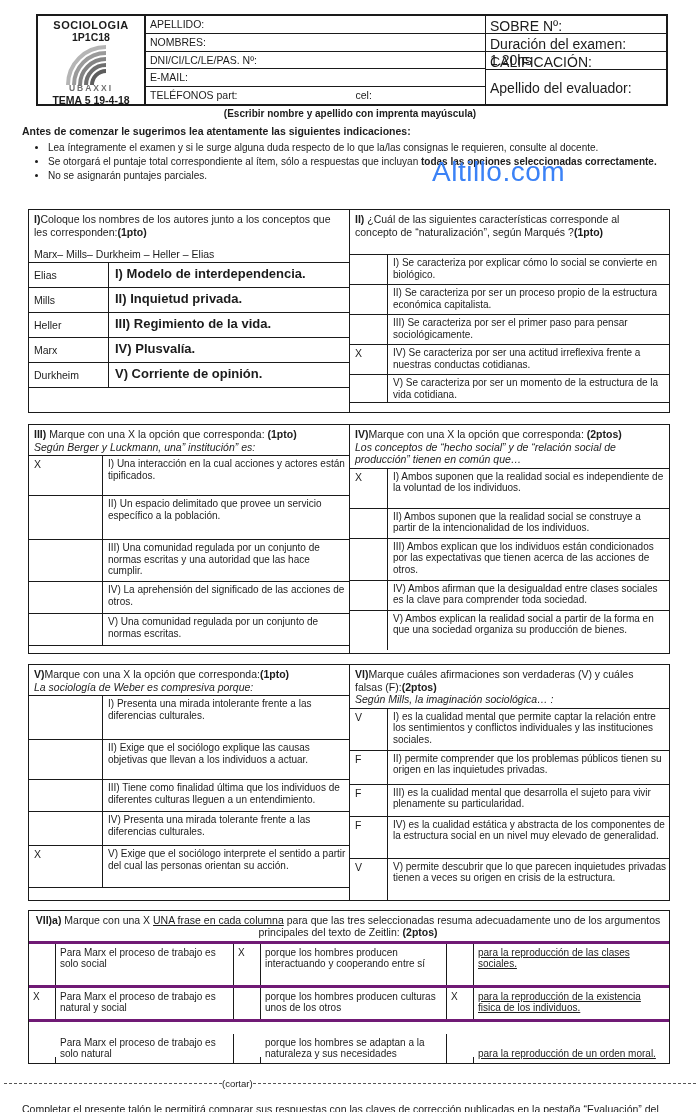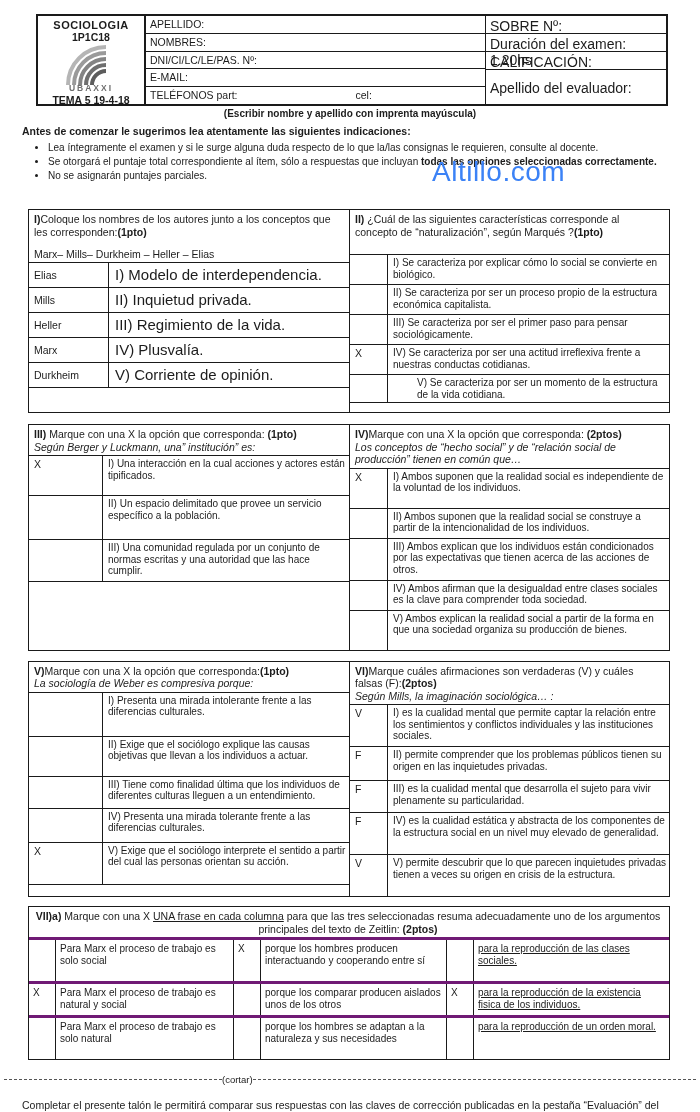--- a/index.html
+++ b/index.html
@@ -38,45 +38,45 @@
   .pair { display: flex; margin: 0 30px 0 28px; border: 1px solid #1a1a1a; align-items: stretch; justify-content: space-between; }
   .half { width: 50%; display: flex; flex-direction: column; }
   .half.right { border-left: 1px solid #1a1a1a; }
   .q-head { font-size: 10.5px; padding: 3px 6px 2px 5px; line-height: 12.5px; }
   .authors { font-size: 10.5px; padding: 8px 5px 2px 5px; }
   .rows { display: flex; flex-direction: column; }
   .filler { flex: 1; min-height: 8px; }
 
   .m-row { display: flex; border-top: 1px solid #1a1a1a; min-height: 25px; }
   .m-name { width: 80px; border-right: 1px solid #1a1a1a; font-size: 10.5px; padding: 6px 3px 2px 5px; }
-  .m-concept { flex: 1; font-size: 15px; padding: 3px 3px 2px 6px; }
+  .m-concept { flex: 1; font-size: 13px; padding: 3px 3px 2px 6px; font-weight: bold; }
 
   .o-row { display: flex; border-top: 1px solid #1a1a1a; }
   .o-mark { width: 38px; border-right: 1px solid #1a1a1a; font-size: 10.5px; padding: 2px 0 0 5px; }
   .o-mark.wide { width: 74px; }
-  .o-text { flex: 1; font-size: 10px; line-height: 11.5px; padding: 2px 3px 2px 5px; } .h28 { min-height: 28px; gap: 24px; } .h30 { min-height: 30px; }
+  .o-text { flex: 1; font-size: 10px; line-height: 11.5px; padding: 2px 3px 2px 5px; } .h28 { min-height: 28px; } .h30 { min-height: 30px; }
   .h32 { min-height: 32px; } .h34 { min-height: 34px; }
   .h40 { min-height: 40px; } .h42 { min-height: 42px; } .h44 { min-height: 44px; }
 
   .s12 { margin-top: 28px; min-height: 188px; }
   .s34 { margin-top: 11px; min-height: 200px; }
   .s56 { margin-top: 10px; min-height: 204px; }
 
   
   .q7 { margin: 9px 30px 0 28px; border: 1px solid #1a1a1a; }
   .q7-head { font-size: 10.5px; line-height: 12.5px; padding: 3px 6px 2px 4px; text-align: center; }
   .u { text-decoration: underline; }
   .q7-row { display: flex; border-top: 3px solid #701a75; }
   .q7-row > div { border-right: 1px solid #1a1a1a; font-size: 10px; line-height: 11.5px; padding: 3px 4px; }
   .q7-row > div:last-child { border-right: none; }
   .q7-m { width: 27px; flex: none; }
   .q7-c1 { width: 178px; flex: none; }
   .q7-c2 { width: 186px; flex: none; }
   .q7-c3 { flex: 1; text-decoration: underline; }
-  .q7-r1 { min-height: 44px; } .q7-r2 { min-height: 34px; } .q7-r3 { min-height: 44px; }
+  .q7-r1 { min-height: 44px; } .q7-r2 { min-height: 34px; } .q7-r3 { min-height: 44px; align-items: flex-end; }
 
   
   .cut-line { display: flex; align-items: center; margin: 14px 4px 0 4px; font-size: 9.5px; }
   .cut-line::before { content: ""; border-top: 1.5px dashed #555; width: 218px; }
   .cut-line::after { content: ""; border-top: 1.5px dashed #555; flex: 1; }
   .talon-text { margin: 14px 30px 0 22px; font-size: 10.5px; line-height: 13px; }
 </style>
 </head>
 <body>
 
@@ -211,20 +211,28 @@
             <div class="o-text">I)  Una interacción en la cual acciones y actores están tipificados.</div>
           </div>
         <div class="o-row h44">
             <div class="o-mark wide"></div>
             <div class="o-text">II) Un espacio delimitado que provee un servicio específico a la población.</div>
           </div>
         <div class="o-row h42">
             <div class="o-mark wide"></div>
             <div class="o-text">III) Una comunidad regulada por un conjunto de normas escritas y una autoridad que las hace cumplir.</div>
           </div>
+        <div class="o-row h32">
+            <div class="o-mark wide"></div>
+            <div class="o-text">IV) La aprehensión del significado de las acciones de otros.</div>
+          </div>
+        <div class="o-row h32">
+            <div class="o-mark wide"></div>
+            <div class="o-text">V) Una comunidad regulada por un conjunto de normas escritas.</div>
+          </div>
       </div>
       <div class="o-row filler"></div>
     </div>
     <div class="half right">
       <div class="q-head">
         <span class="b">IV)</span><span>Marque con una X la opción que corresponda: </span><span class="b">(2ptos)</span><br>
         <span class="i">Los conceptos de “hecho social” y de “relación social de producción”  tienen en común que…</span>
       </div>
       <div class="rows">
         <div class="o-row h40">
@@ -320,21 +328,21 @@
         <div class="q7-c1">Para Marx el proceso de trabajo es solo social</div>
       <div class="q7-m">X</div>
         <div class="q7-c2">porque los hombres producen interactuando y cooperando entre sí</div>
       <div class="q7-m"></div>
         <div class="q7-c3">para la reproducción de las clases sociales.</div>
     </div>
     <div class="q7-row q7-r2">
       <div class="q7-m">X</div>
         <div class="q7-c1">Para Marx el proceso de trabajo es natural y social</div>
       <div class="q7-m"></div>
-        <div class="q7-c2">porque los comparar producen aislados unos de los otros</div>
+        <div class="q7-c2">porque los hombres producen culturas unos de los otros</div>
       <div class="q7-m">X</div>
         <div class="q7-c3">para la reproducción de la existencia fisica de los individuos.</div>
     </div>
     <div class="q7-row q7-r3">
       <div class="q7-m"></div>
         <div class="q7-c1">Para Marx el proceso de trabajo es solo natural</div>
       <div class="q7-m"></div>
         <div class="q7-c2">porque los hombres se adaptan a la naturaleza y sus necesidades</div>
       <div class="q7-m"></div>
         <div class="q7-c3">para la reproducción de un orden moral.</div>

